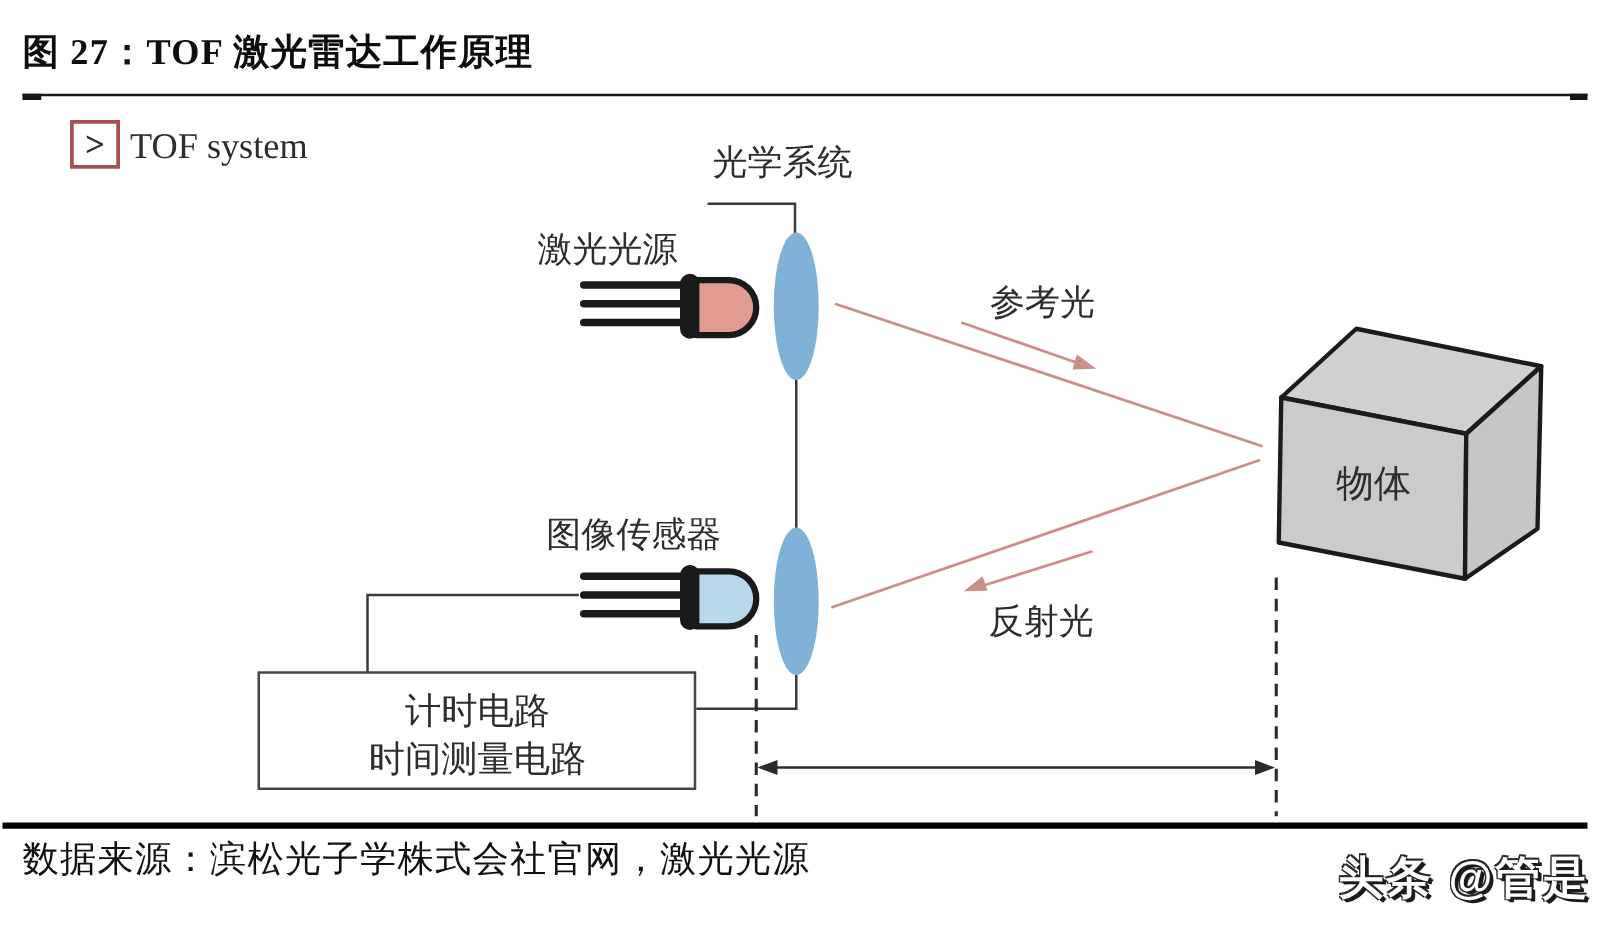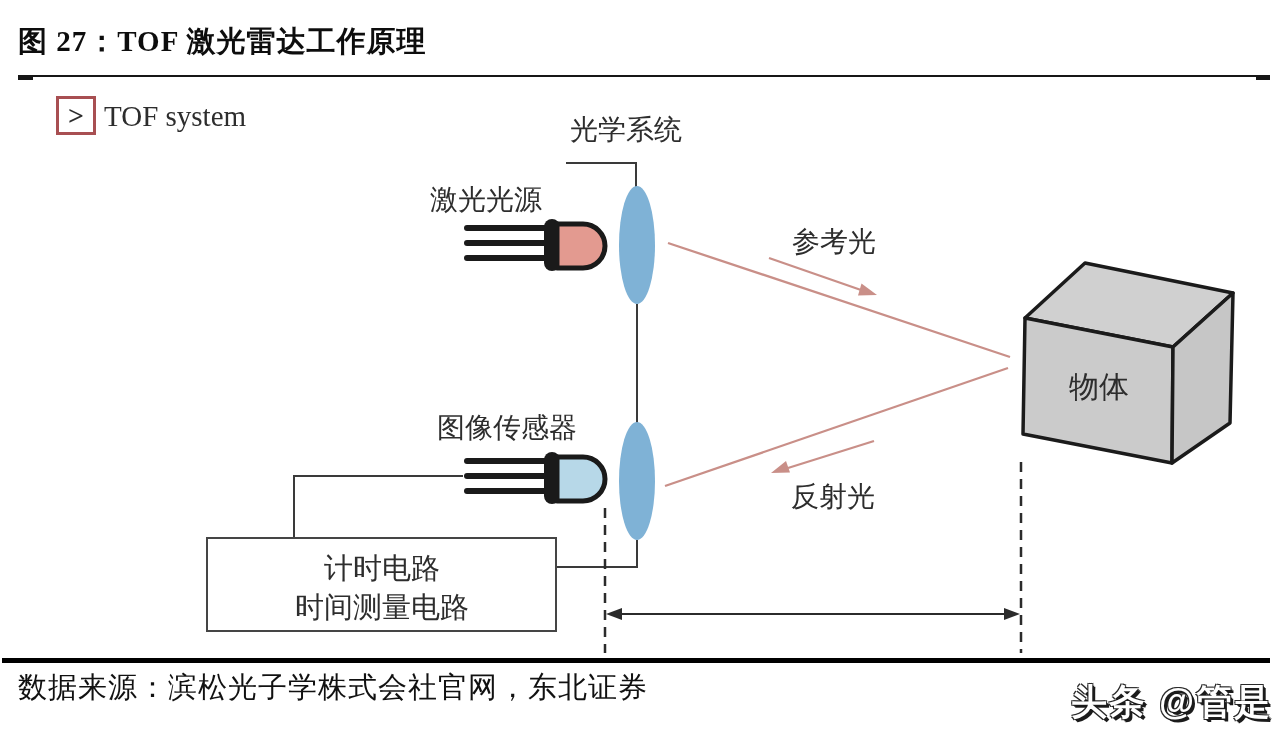--- a/index.html
+++ b/index.html
@@ -127,16 +127,16 @@
     </g>
 
     <text class="dlabel" x="626" y="139" text-anchor="middle">光学系统</text>
     <text class="dlabel" x="486" y="209" text-anchor="middle">激光光源</text>
     <text class="dlabel" x="507" y="437" text-anchor="middle">图像传感器</text>
     <text class="dlabel" x="834" y="251" text-anchor="middle">参考光</text>
     <text class="dlabel" x="833" y="506" text-anchor="middle">反射光</text>
   </svg>
 
   <div class="bottom-rule"></div>
-  <div class="source-line">数据来源：滨松光子学株式会社官网，东北证券</div>
+  <div class="source-line">数据来源：滨松光子学株式会社官网，激光光源</div>
   <div class="watermark">头条 @管是</div>
 
 </div>
 
 </body></html>

